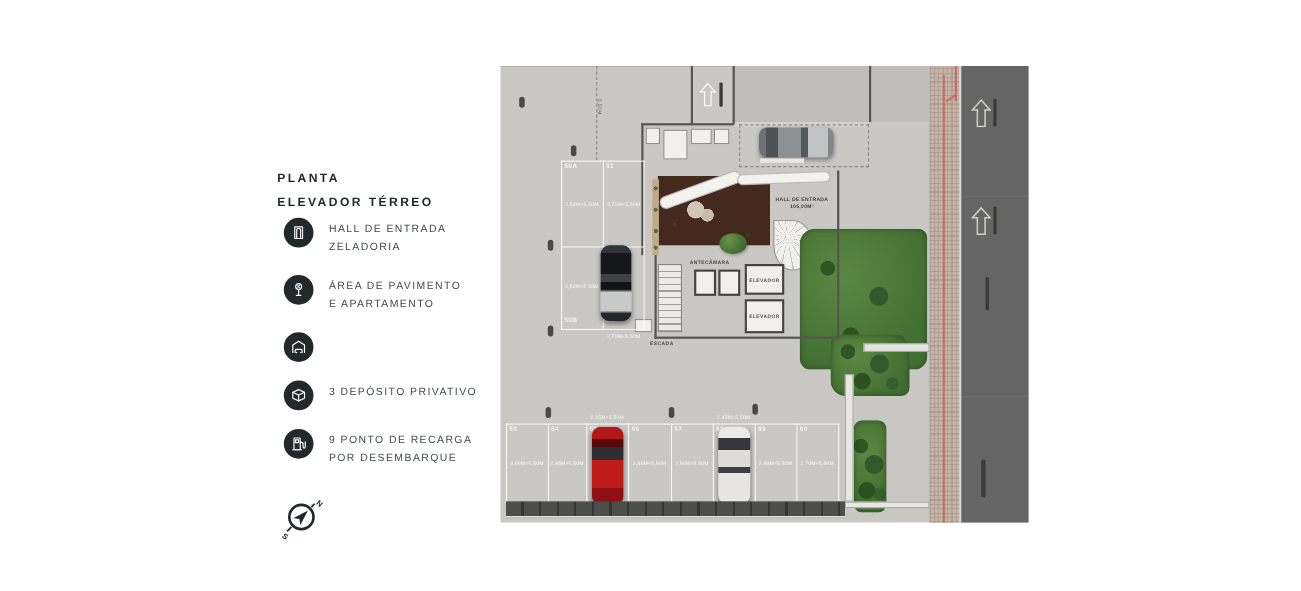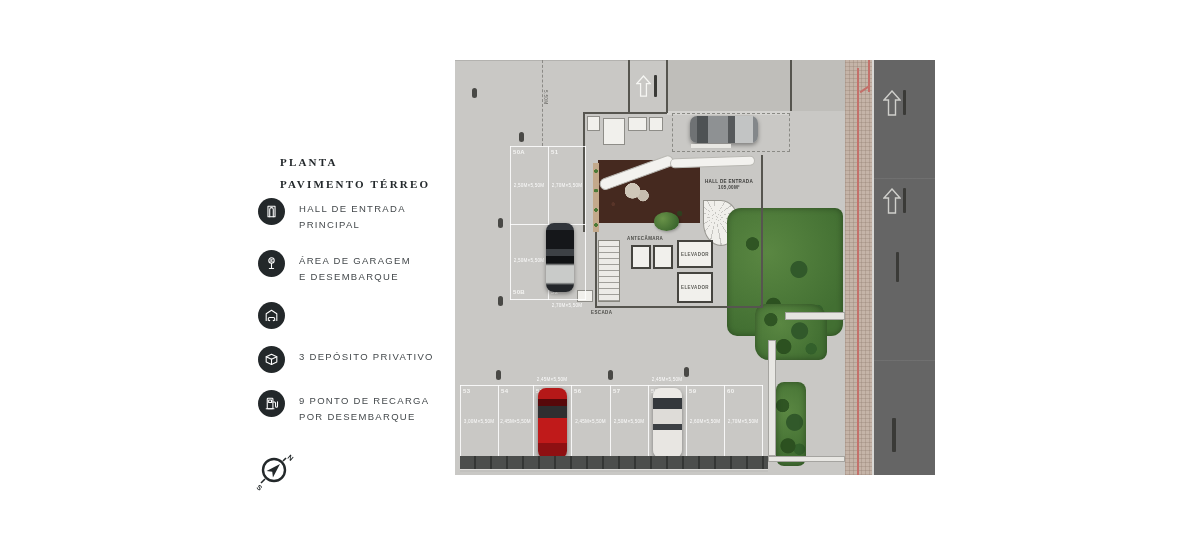--- a/index.html
+++ b/index.html
@@ -8,22 +8,22 @@
          font-family:"Liberation Sans", sans-serif; }
   .abs { position:absolute; }
 
   
   #sidebar { left:252px; top:60px; width:200px; height:440px; }
   .logo-row { position:absolute; left:0; top:14px; display:flex; align-items:center; gap:10px; }
   .logo-mark { width:32px; height:26px; position:relative; }
   .logo-mark i { position:absolute; display:block; border-radius:2px; }
   .logo-text { font-family:"DejaVu Serif", serif; font-style:italic; font-weight:600;
                font-size:30px; color:#20262a; letter-spacing:.5px; }
-  .plan-title { position:absolute; left:28px; top:91px; font-size:11px; font-weight:bold;
-                letter-spacing:2.2px; color:#23282b; line-height:22px;font-family:Liberation Serif, serif; }
+  .plan-title { position:absolute; left:0; top:91px; font-size:11px; font-weight:bold;
+                letter-spacing:2.2px; color:#23282b; line-height:22px; }
   .legend { position:absolute; left:6px; top:138px; width:194px; }
   .legend-item { display:flex; gap:14px; margin-bottom:17px; align-items:flex-start; }
   .licon { flex:0 0 27px; width:27px; height:27px; border-radius:50%; background:#23282a;
            display:flex; align-items:center; justify-content:center; }
   .licon svg { width:17px; height:17px; }
   .ltext { padding-top:3px; font-size:9.5px; letter-spacing:1.3px; color:#43484b;
            font-weight:500; line-height:16px; }
   .lline:empty { display:none; }
   .compass { position:absolute; left:0px; top:388px; width:44px; height:44px; }
 
@@ -108,49 +108,49 @@
   .arrow-outline { position:absolute; }
 </style>
 </head>
 <body>
 
 <div id="sidebar" class="abs">
 
 
   <div class="plan-title">
     <div>PLANTA</div>
-    <div>PAVIMENTO TÉRREO</div>
+    <div>ELEVADOR TÉRREO</div>
   </div>
 
   <div class="legend">
 
     <div class="legend-item">
       <span class="licon">
         <svg viewBox="0 0 24 24" fill="none" stroke="#fff" stroke-width="1.5" stroke-linecap="round" stroke-linejoin="round">
           <rect x="7" y="4.5" width="10" height="15"></rect>
             <path d="M9.5 19.5 V9 a2.5 2.5 0 0 1 5 0 V19.5"></path>
         </svg>
       </span>
       <span class="ltext">
         <span class="lline" style="display:block">HALL DE ENTRADA</span>
-        <span class="lline" style="display:block">PRINCIPAL</span>
+        <span class="lline" style="display:block">ZELADORIA</span>
       </span>
     </div>
 
     <div class="legend-item">
       <span class="licon">
         <svg viewBox="0 0 24 24" fill="none" stroke="#fff" stroke-width="1.5" stroke-linecap="round" stroke-linejoin="round">
           <circle cx="12" cy="7.8" r="3.8"></circle>
             <path d="M12 11.8 V19 M9 19 h6"></path>
           <path d="M10.8 6.3 h2.4 M10.8 7.8 h1.8 M10.8 9.3 h2.4" stroke-width="1.1"></path>
         </svg>
       </span>
       <span class="ltext">
-        <span class="lline" style="display:block">ÁREA DE GARAGEM</span>
-        <span class="lline" style="display:block">E DESEMBARQUE</span>
+        <span class="lline" style="display:block">ÁREA DE PAVIMENTO</span>
+        <span class="lline" style="display:block">E APARTAMENTO</span>
       </span>
     </div>
 
     <div class="legend-item">
       <span class="licon">
         <svg viewBox="0 0 24 24" fill="none" stroke="#fff" stroke-width="1.5" stroke-linecap="round" stroke-linejoin="round">
           <path d="M4.5 19 V9.5 L12 4.5 L19.5 9.5 V19"></path>
           <path d="M7.5 19 v-2.3 c0-1 .8-1.8 1.8-1.8 h5.4 c1 0 1.8.8 1.8 1.8 V19"></path>
           <circle cx="9.2" cy="19" r="1" fill="#fff" stroke="none"></circle>
             <circle cx="14.8" cy="19" r="1" fill="#fff" stroke="none"></circle>

